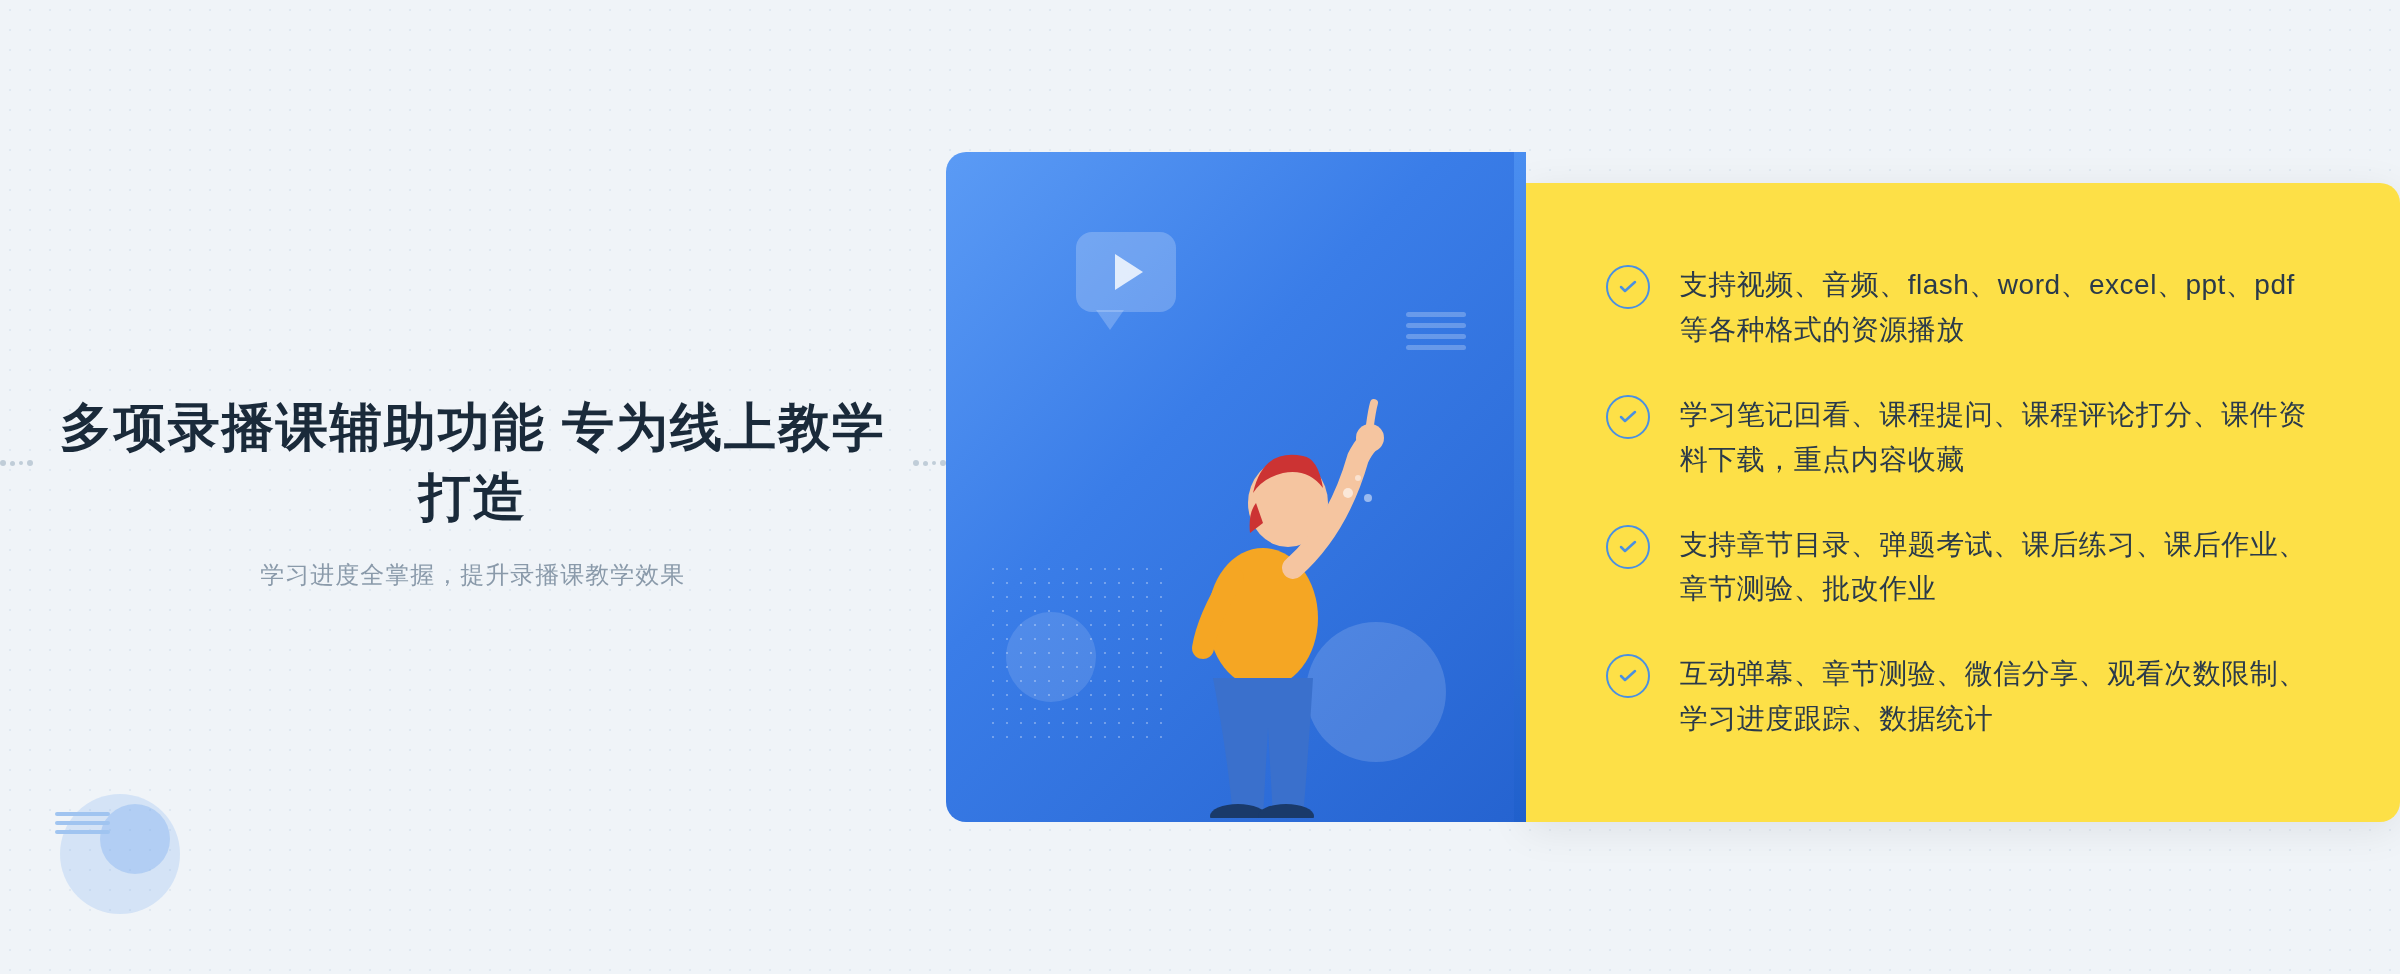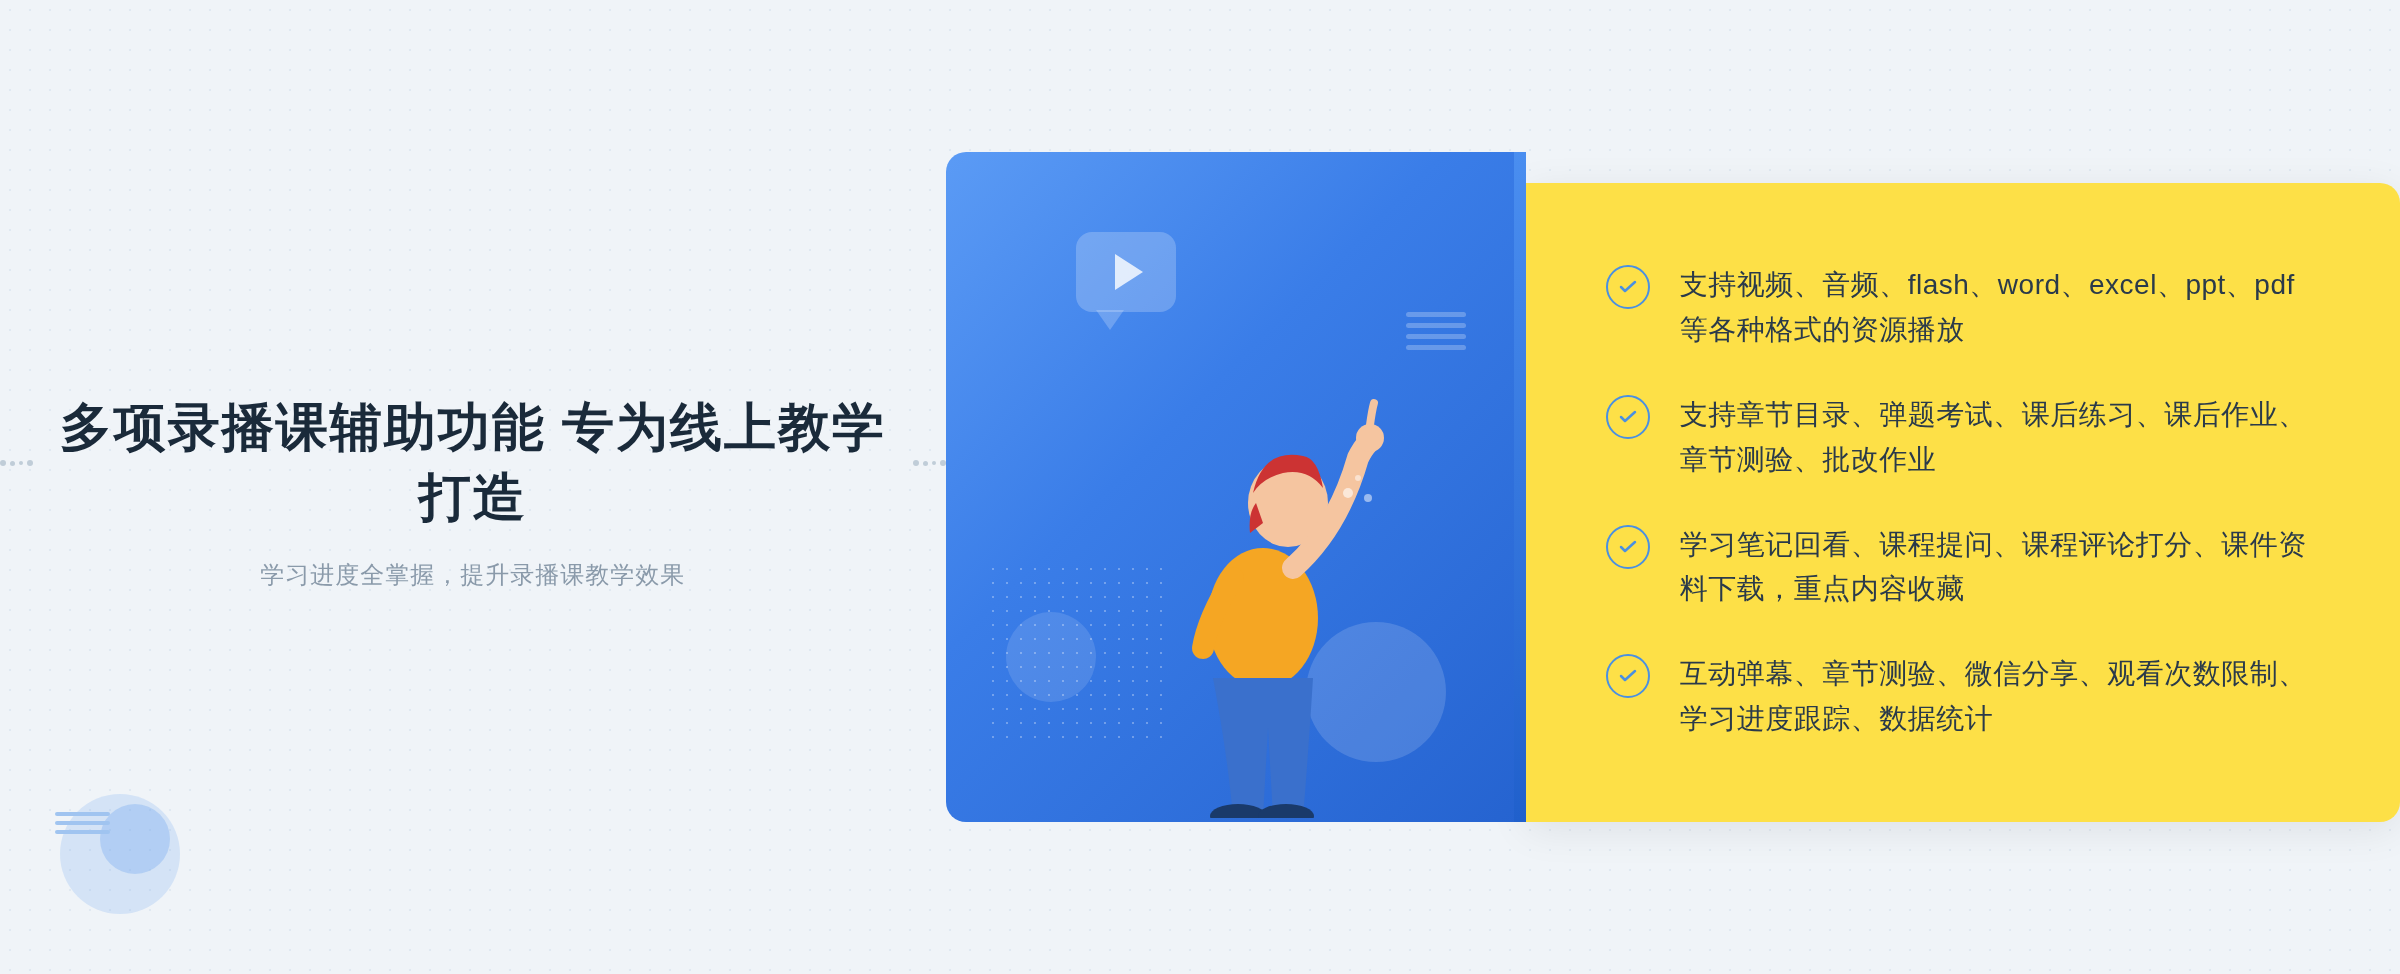--- a/index.html
+++ b/index.html
@@ -392,30 +392,30 @@
         </div>
         <span class="feature-text">支持视频、音频、flash、word、excel、ppt、pdf等各种格式的资源播放</span>
       </div>
 
       <div class="feature-item">
         <div class="check-circle feature-icon">
           <svg viewBox="0 0 24 24" fill="none" xmlns="http://www.w3.org/2000/svg">
             <path d="M5 12l4 4L19 7" stroke="#4a90e2" stroke-width="2.5" stroke-linecap="round" stroke-linejoin="round"></path>
           </svg>
         </div>
-        <span class="feature-text">支持章节目录、弹题考试、课后练习、课后作业、章节测验、批改作业</span>
+        <span class="feature-text">学习笔记回看、课程提问、课程评论打分、课件资料下载，重点内容收藏</span>
       </div>
 
       <div class="feature-item">
         <div class="check-circle feature-icon">
           <svg viewBox="0 0 24 24" fill="none" xmlns="http://www.w3.org/2000/svg">
             <path d="M5 12l4 4L19 7" stroke="#4a90e2" stroke-width="2.5" stroke-linecap="round" stroke-linejoin="round"></path>
           </svg>
         </div>
-        <span class="feature-text">学习笔记回看、课程提问、课程评论打分、课件资料下载，重点内容收藏</span>
+        <span class="feature-text">支持章节目录、弹题考试、课后练习、课后作业、章节测验、批改作业</span>
       </div>
 
       <div class="feature-item">
         <div class="check-circle feature-icon">
           <svg viewBox="0 0 24 24" fill="none" xmlns="http://www.w3.org/2000/svg">
             <path d="M5 12l4 4L19 7" stroke="#4a90e2" stroke-width="2.5" stroke-linecap="round" stroke-linejoin="round"></path>
           </svg>
         </div>
         <span class="feature-text">互动弹幕、章节测验、微信分享、观看次数限制、学习进度跟踪、数据统计</span>
       </div>

